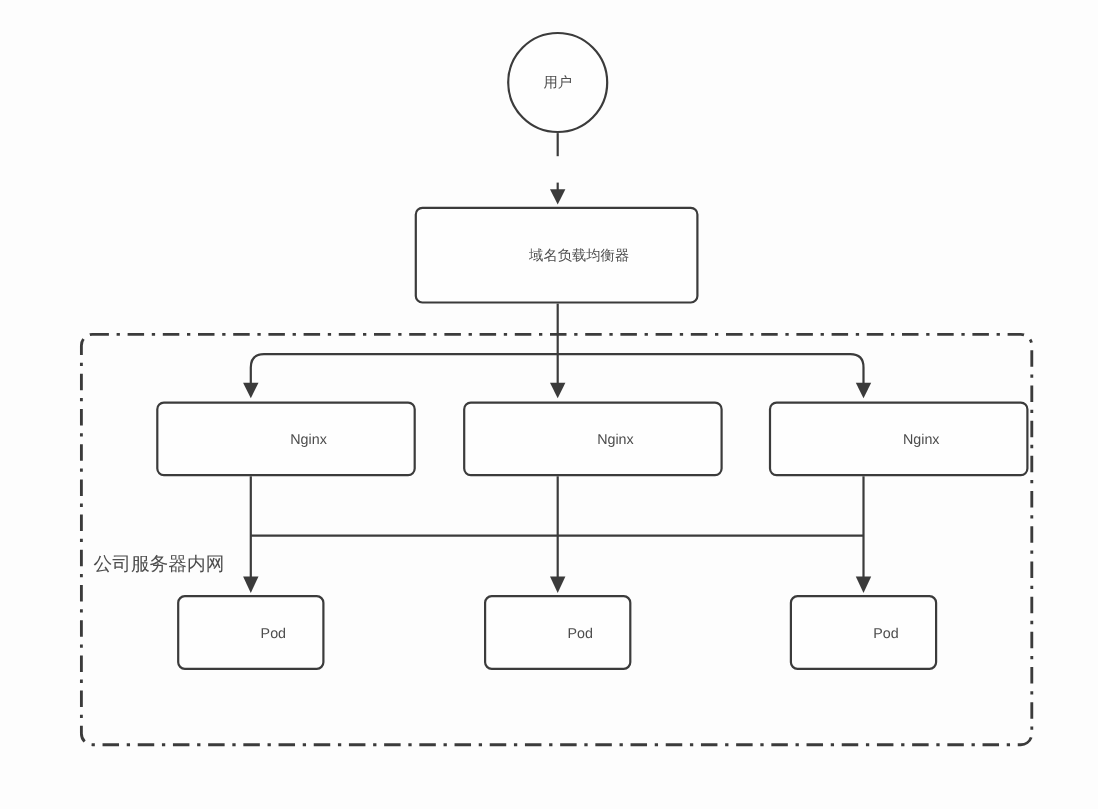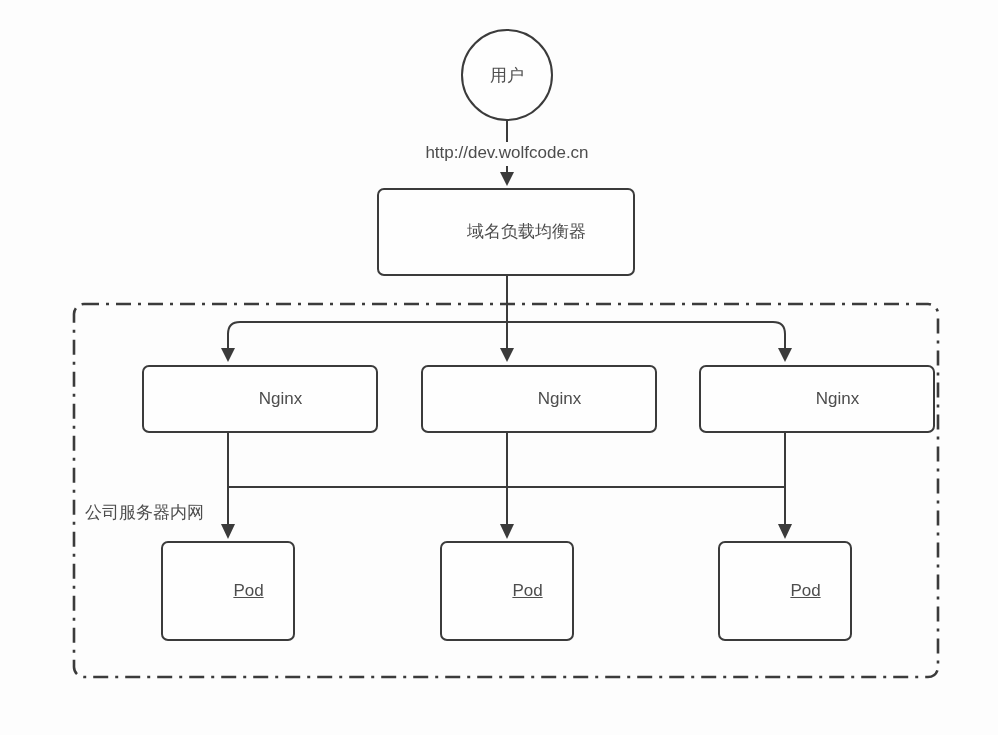--- a/index.html
+++ b/index.html
@@ -24,21 +24,21 @@
   }
   .node {
     position: absolute;
     box-sizing: border-box;
     border: 2px solid #3b3b3b;
     background: #fefefe;
     color: #4d4d4d;
     display: flex;
     align-items: center;
     justify-content: center;
-    font-size: 17px;
+    font-size: 13px;
     text-align: center;
   }
   .node--circle {
     left: 461px;
     top: 29px;
     width: 92px;
     height: 92px;
     border-radius: 50%;
   }
   .node--rect {
@@ -58,22 +58,21 @@
     width: 236px;
     height: 68px;
     margin-left: 32px;
   }
   .node--nginx.col-0 { left: 110px; }
   .node--nginx.col-1 { left: 389px; }
   .node--nginx.col-2 { left: 667px; }
   .node--pod {
     top: 541px;
     width: 134px;
-    height: 100px;
-    text-decoration: underline;
+    height: 68px;
   }
   .node--pod.col-0 { left: 161px; }
   .node--pod.col-1 { left: 440px; }
   .node--pod.col-2 { left: 718px; }
   .floating-label {
     position: absolute;
     color: #4d4d4d;
     font-size: 17px;
     white-space: nowrap;
   }
@@ -117,21 +116,20 @@
 
     <polygon points="221,524 235,524 228,539" fill="#3b3b3b" stroke="none"></polygon>
     <polygon points="500,524 514,524 507,539" fill="#3b3b3b" stroke="none"></polygon>
     <polygon points="778,524 792,524 785,539" fill="#3b3b3b" stroke="none"></polygon>
   </svg>
 
   <div class="node node--circle">
     <span>用户</span>
   </div>
 
-  <div class="floating-label label--url">http://dev.wolfcode.cn</div>
 
   <div class="node node--rect node--lb">
     <span>域名负载均衡器</span>
   </div>
 
   <div class="floating-label label--intranet">公司服务器内网</div>
 
   <div class="node node--rect node--nginx col-0">
     <span>Nginx</span>
   </div>

